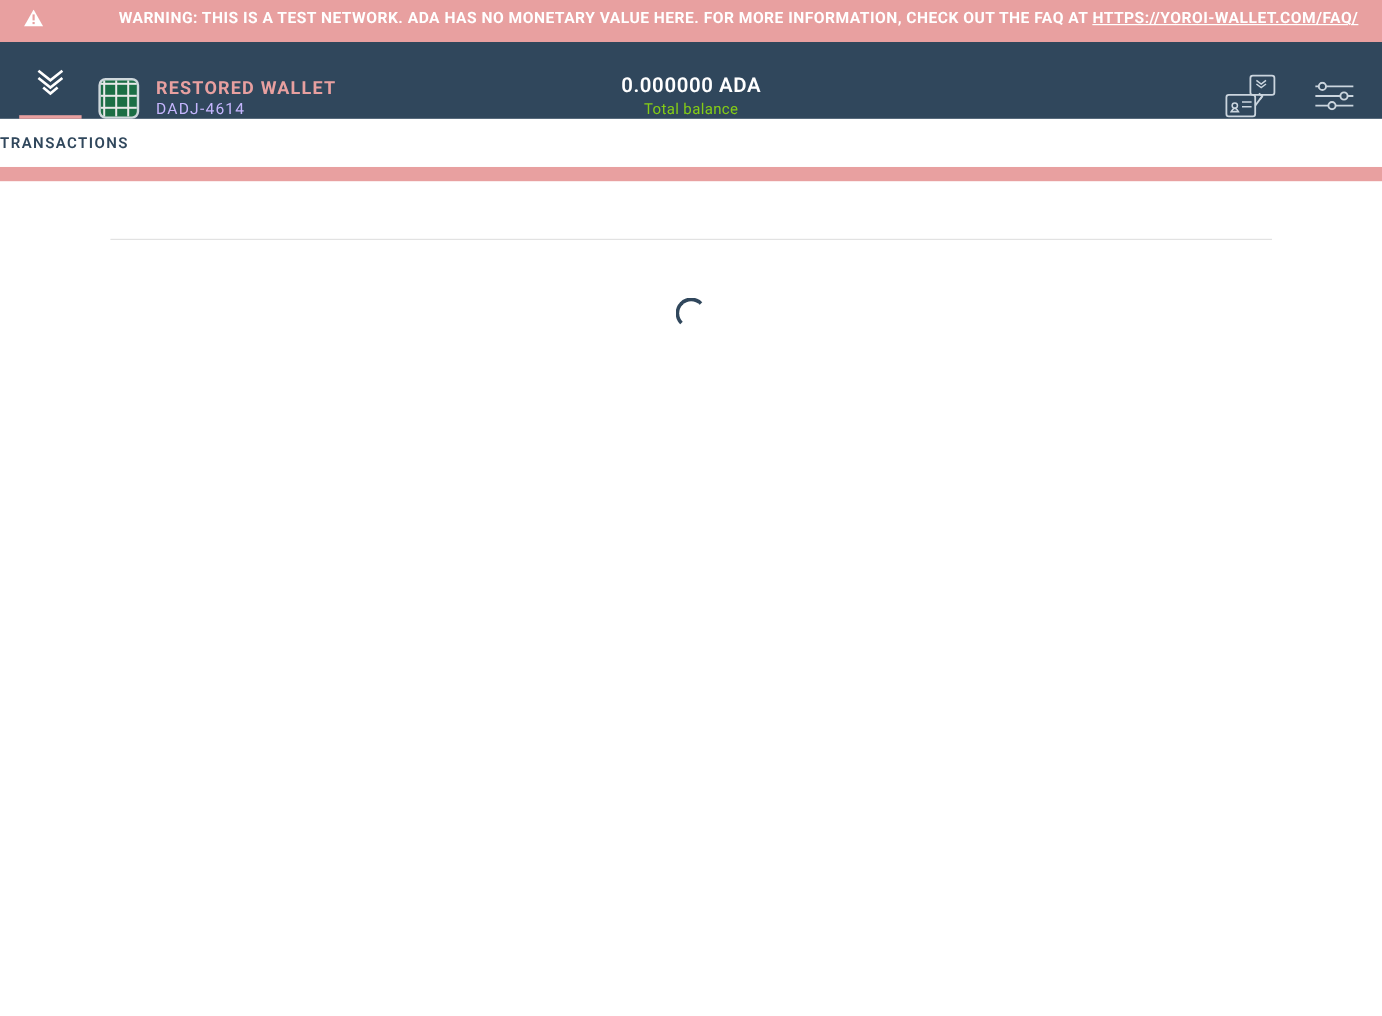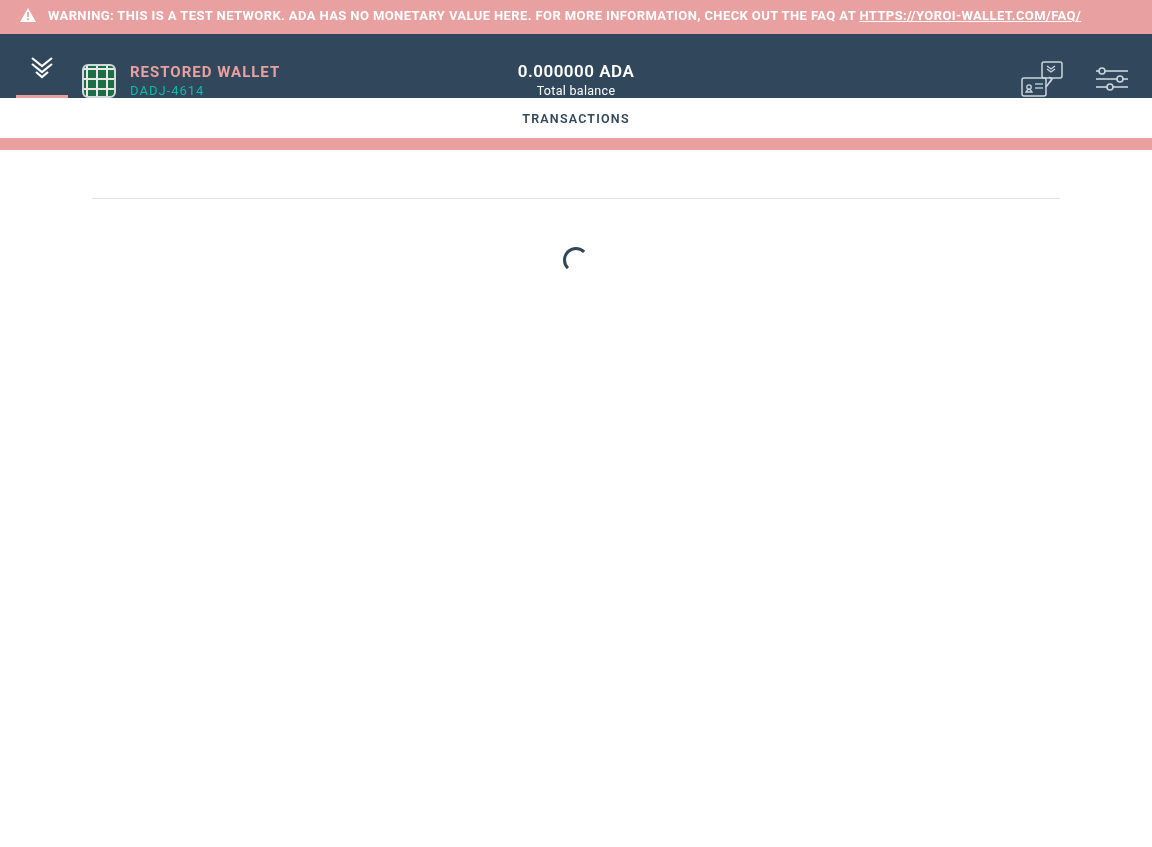--- a/index.html
+++ b/index.html
@@ -16,21 +16,21 @@
     display: flex;
     align-items: flex-start;
     line-height: 1.55;
   }
   .warning-banner .warn-icon {
     flex: 0 0 auto;
     margin-right: 12px;
     margin-top: 2px;
   }
   .warning-banner .warn-text {
-    text-align: left;
+    text-align: right;
     flex: 1;
   }
   .warning-banner a {
     color: #ffffff;
     text-decoration: underline;
   }
 
   
   .header {
     background: #30475C;
@@ -72,38 +72,38 @@
   }
   .header .wallet-meta { margin-left: 14px; }
   .header .wallet-name {
     font-size: 15px;
     font-weight: 700;
     color: #E8A0A0;
     letter-spacing: 1px;
   }
   .header .wallet-hash {
     font-size: 13px;
-    color: #14b8a6;
+    color: #c4b5fd;
     letter-spacing: 1px;
     margin-top: 2px;
   }
   .header .balance-block {
     position: absolute;
     left: 50%;
     transform: translateX(-50%);
     text-align: center;
   }
   .header .balance-amount {
     font-size: 17px;
     font-weight: 600;
     letter-spacing: 0.5px;
   }
   .header .balance-label {
     font-size: 12.5px;
-    color: #ffffff;
+    color: #84cc16;
     margin-top: 2px;
     letter-spacing: 0.3px;
   }
   .header .right-icons {
     margin-left: auto;
     display: flex;
     align-items: center;
     gap: 32px;
   }
   .header .right-icons svg { display: block; }
@@ -111,21 +111,20 @@
   
   .tabs {
     display: flex;
     height: 40px;
     background: #EDEFF1;
   }
   .tab {
     flex: 1;
     display: flex;
     align-items: center;
-    justify-content: center;
     font-size: 12.5px;
     font-weight: 600;
     letter-spacing: 1.2px;
     color: #8b959e;
     cursor: pointer;
   }
   .tab.active {
     background: #ffffff;
     color: #30475C;
   }

